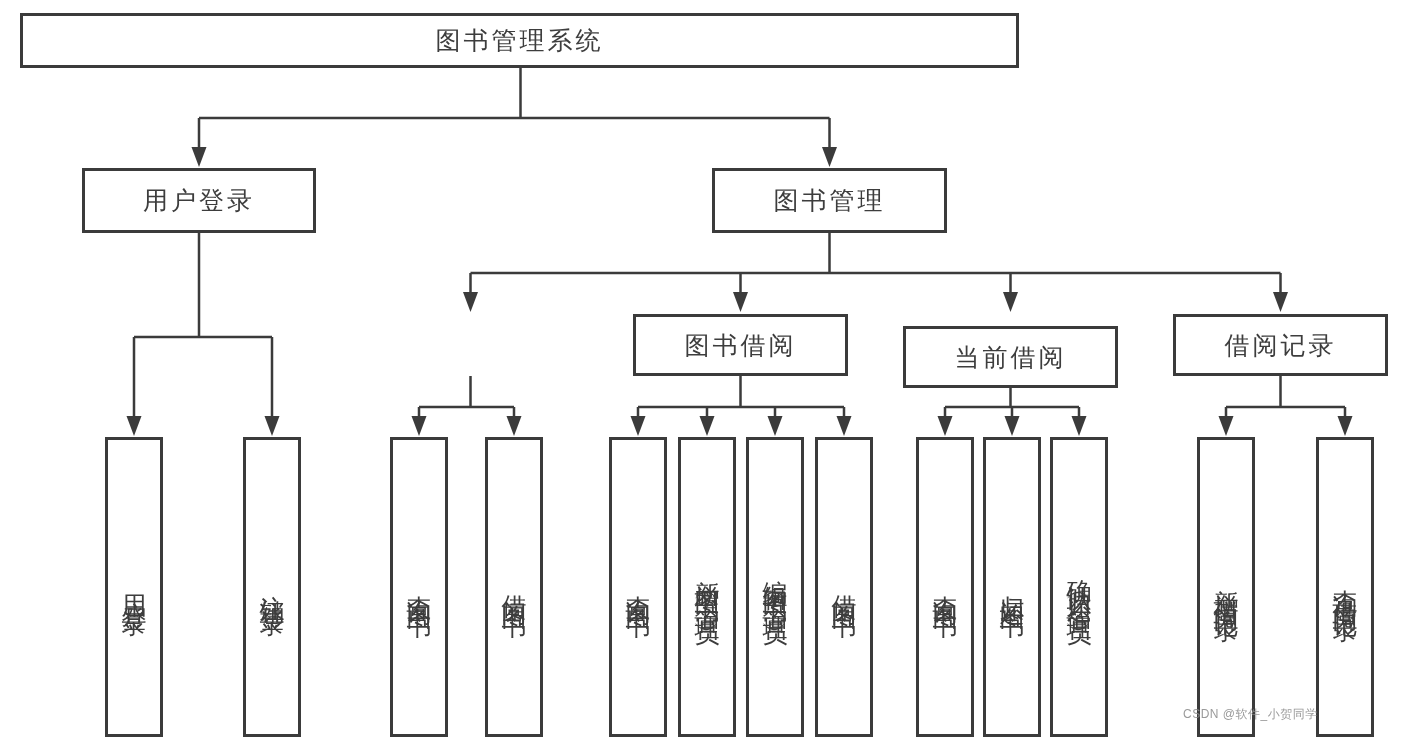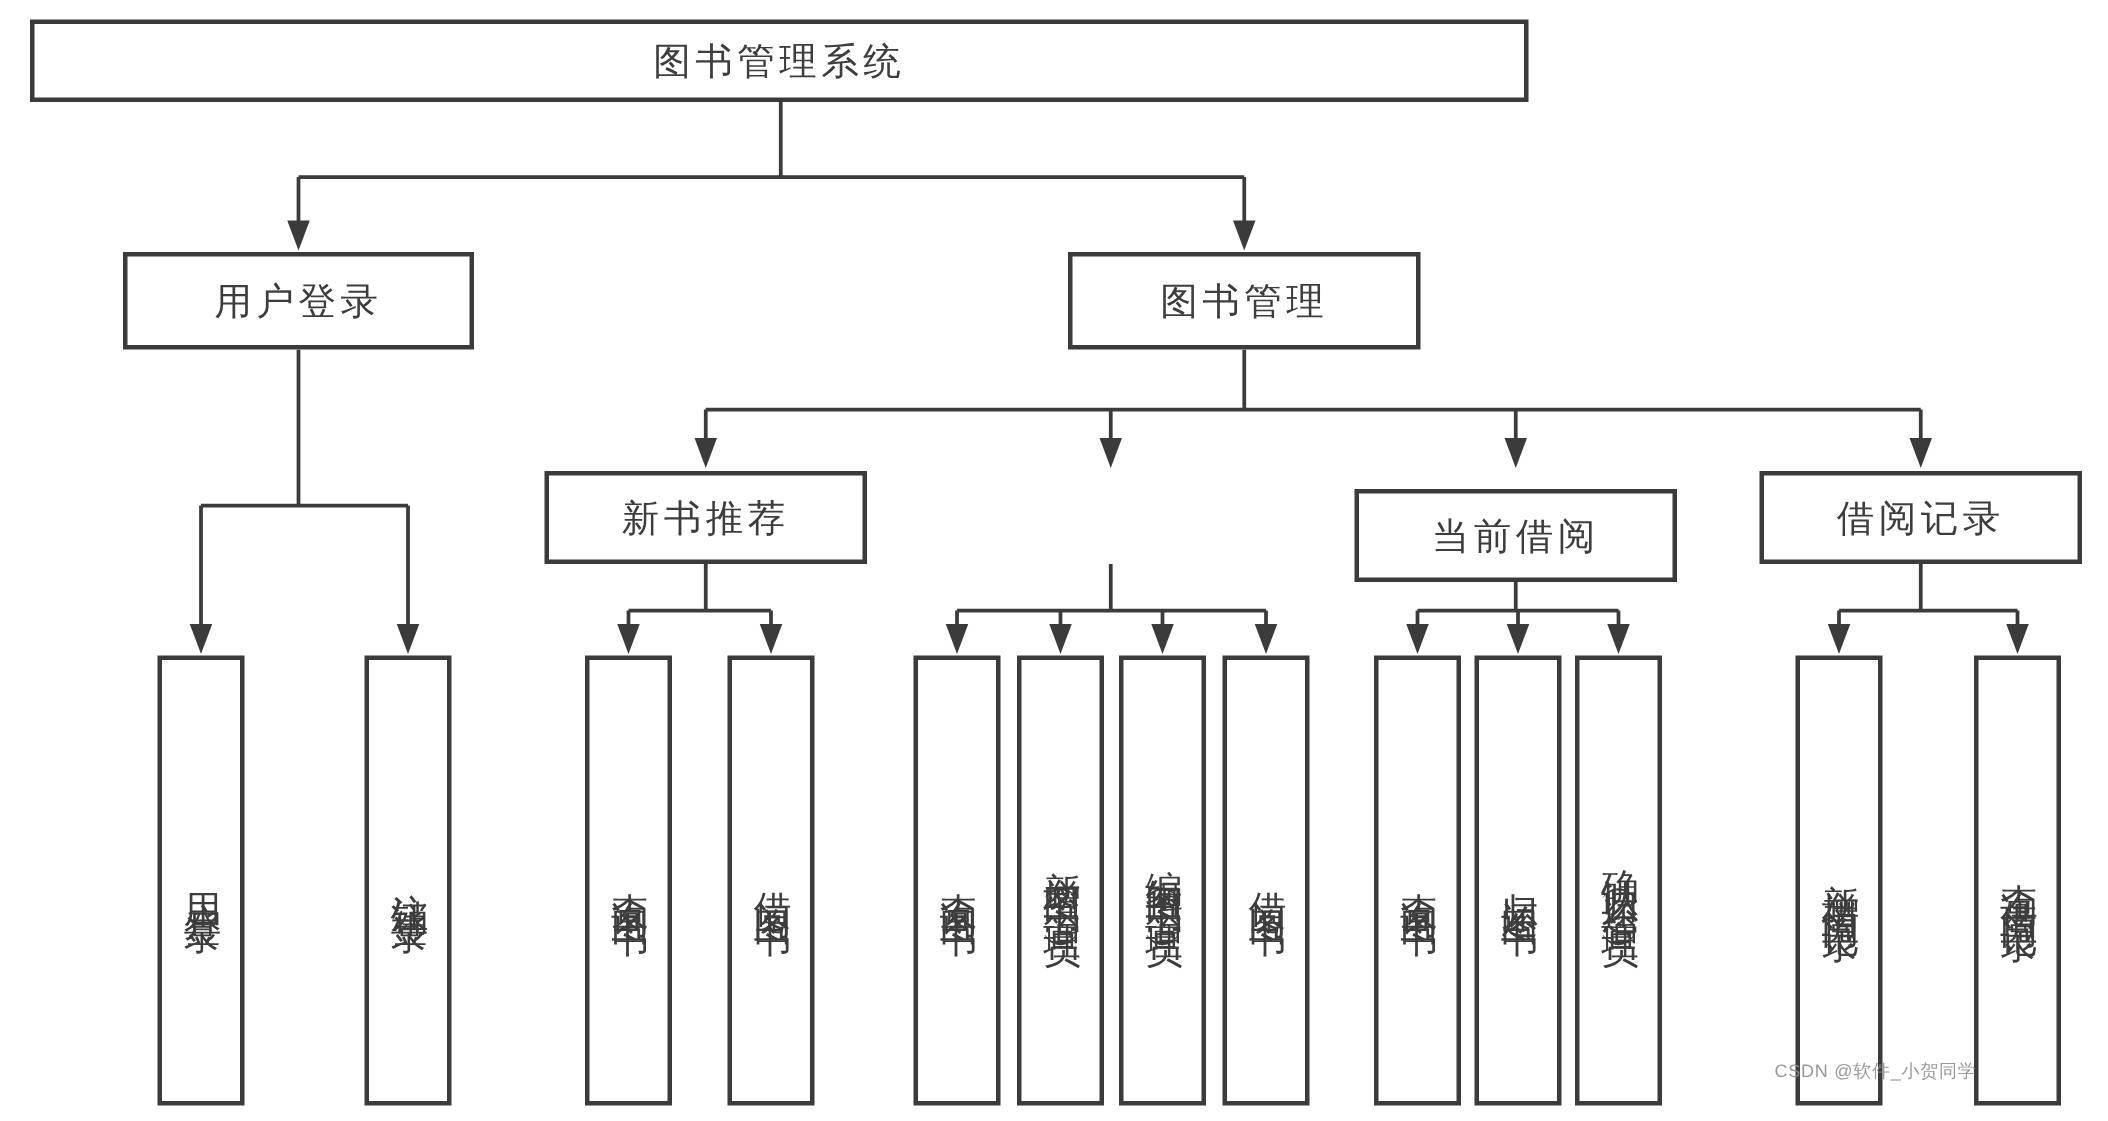--- a/index.html
+++ b/index.html
@@ -116,22 +116,22 @@
     <span class="lbl">图书管理系统</span>
   </div>
 
   <div class="node" style="left:82px; top:168px; width:234px; height:65px;">
     <span class="lbl">用户登录</span>
   </div>
   <div class="node" style="left:712px; top:168px; width:235px; height:65px;">
     <span class="lbl">图书管理</span>
   </div>
 
-  <div class="node" style="left:363px; top:314px; width:215px; height:62px;">
-    <span class="lbl">新书推荐</span>
+  <div class="node" style="left:633px; top:314px; width:215px; height:62px;">
+    <span class="lbl">图书借阅</span>
   </div>
   <div class="node" style="left:903px; top:314px; width:215px; height:62px;margin-top:12px;">
     <span class="lbl">当前借阅</span>
   </div>
   <div class="node" style="left:1173px; top:314px; width:215px; height:62px;justify-content:center;">
     <span class="lbl">借阅记录</span>
   </div>
 
   <div class="node vnode" style="left:105px; top:437px; width:58px; height:300px;">
     <span class="lbl">用户登录</span>

